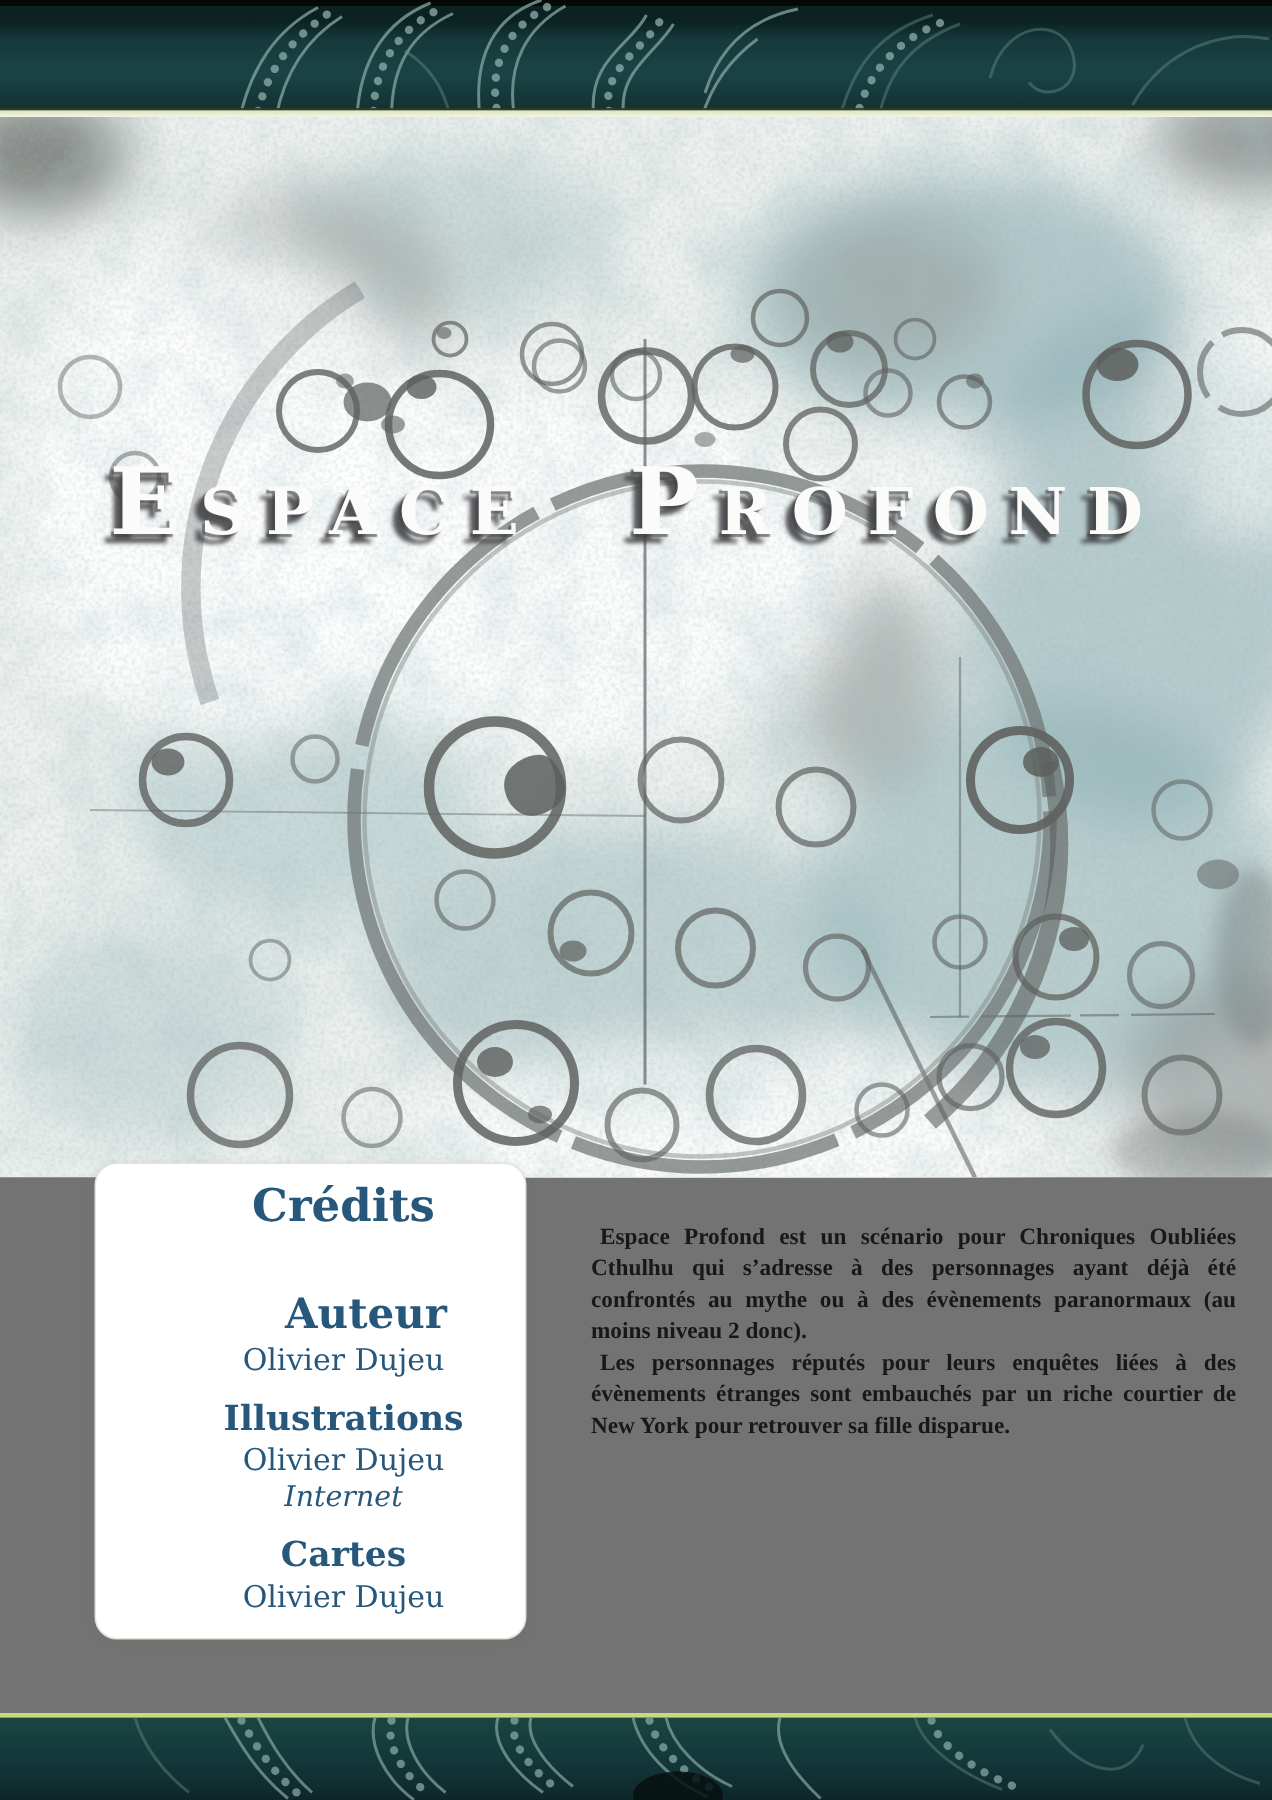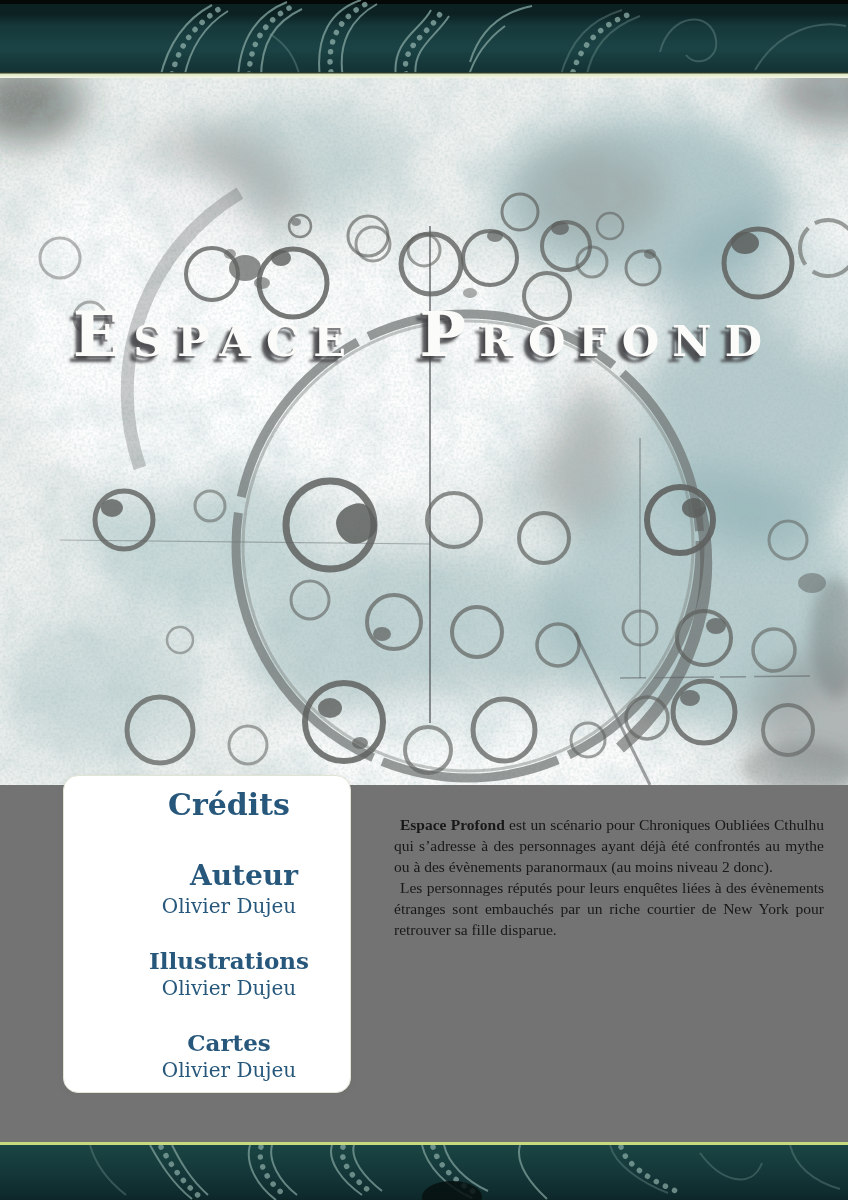--- a/index.html
+++ b/index.html
@@ -51,31 +51,31 @@
     box-shadow:0 1px 6px rgba(90,100,80,.10);
     text-align:center;
     color:#27587c;
     font-family:"DejaVu Serif", serif;
     z-index:3;
     padding-left:44px;
   }
   .credits .heading  { margin-top:11px;  font-size:30px; font-weight:bold; }
   .credits .role-lg  { margin-top:37px;  font-size:28px; font-weight:bold;margin-left:30px; }
   .credits .name     { margin-top:2px;   font-size:20px; }
-  .credits .role     { margin-top:29px;  font-size:23px; font-weight:bold; }
+  .credits .role     { margin-top:14px;  font-size:23px; font-weight:bold; }
   .credits .name-it  { margin-top:2px;   font-size:19px; font-style:italic; }
 
   
   .intro {
     position:absolute; left:394px; top:814px; width:430px;
     font-family:"Liberation Serif", serif;
     font-size:15.5px; line-height:1.36; color:#181818;
     text-align:justify;
   }
-  .intro p { text-indent:6px; }
+  .intro p { text-indent:6px;font-weight:bold; }
   .intro p.gap { }
 </style>
 </head>
 <body>
 
 <div class="page">
 
   <div class="band band-top">
     <svg width="848" height="78" viewBox="0 0 848 78">
       <g fill="none" stroke="#7fa09b" stroke-width="2" opacity="0.8">
@@ -253,20 +253,21 @@
 
     <div class="title">Espace Profond</div>
   </div>
 
   <div class="credits">
     <div class="heading">Crédits</div>
     <div class="role-lg">Auteur</div>
     <div class="name">Olivier Dujeu</div>
     <div class="role">Illustrations</div>
     <div class="name">Olivier Dujeu</div>
+    <div class="name-it">Internet</div>
     <div class="role">Cartes</div>
     <div class="name">Olivier Dujeu</div>
   </div>
 
   <div class="intro">
     <p><b>Espace Profond</b><span> est un scénario pour Chroniques Oubliées Cthulhu qui s’adresse à des personnages ayant déjà été confrontés au mythe ou à des évènements paranormaux (au moins niveau 2 donc).</span></p>
     <p class="gap">Les personnages réputés pour leurs enquêtes liées à des évènements étranges sont embauchés par un riche courtier de New York pour retrouver sa fille disparue.</p>
   </div>
 
   <div class="band band-bottom">

